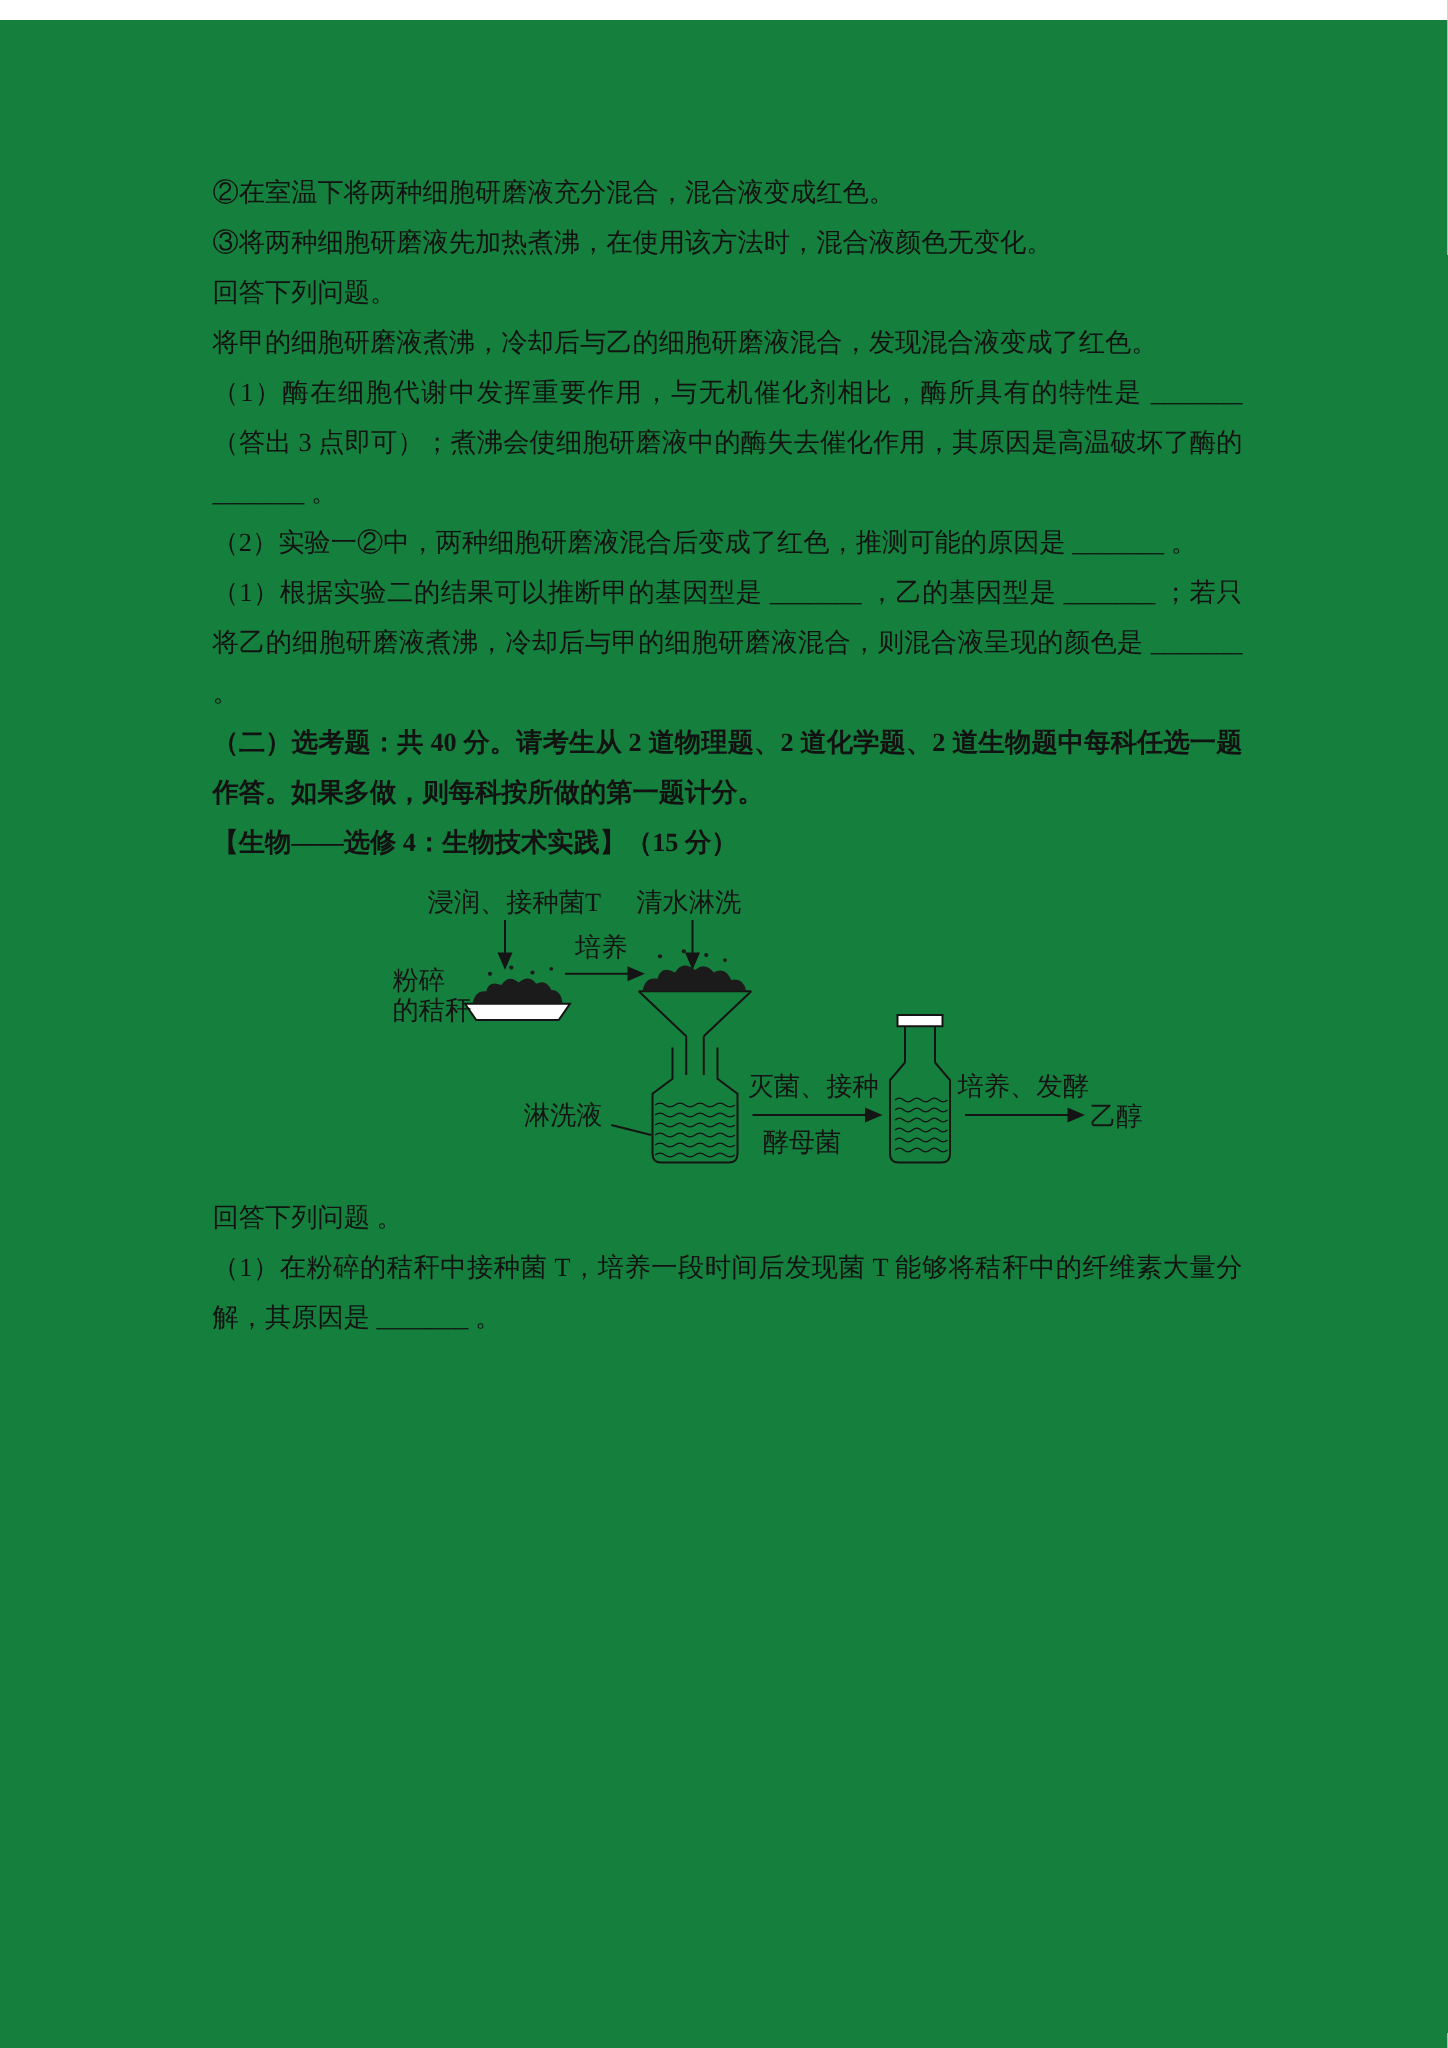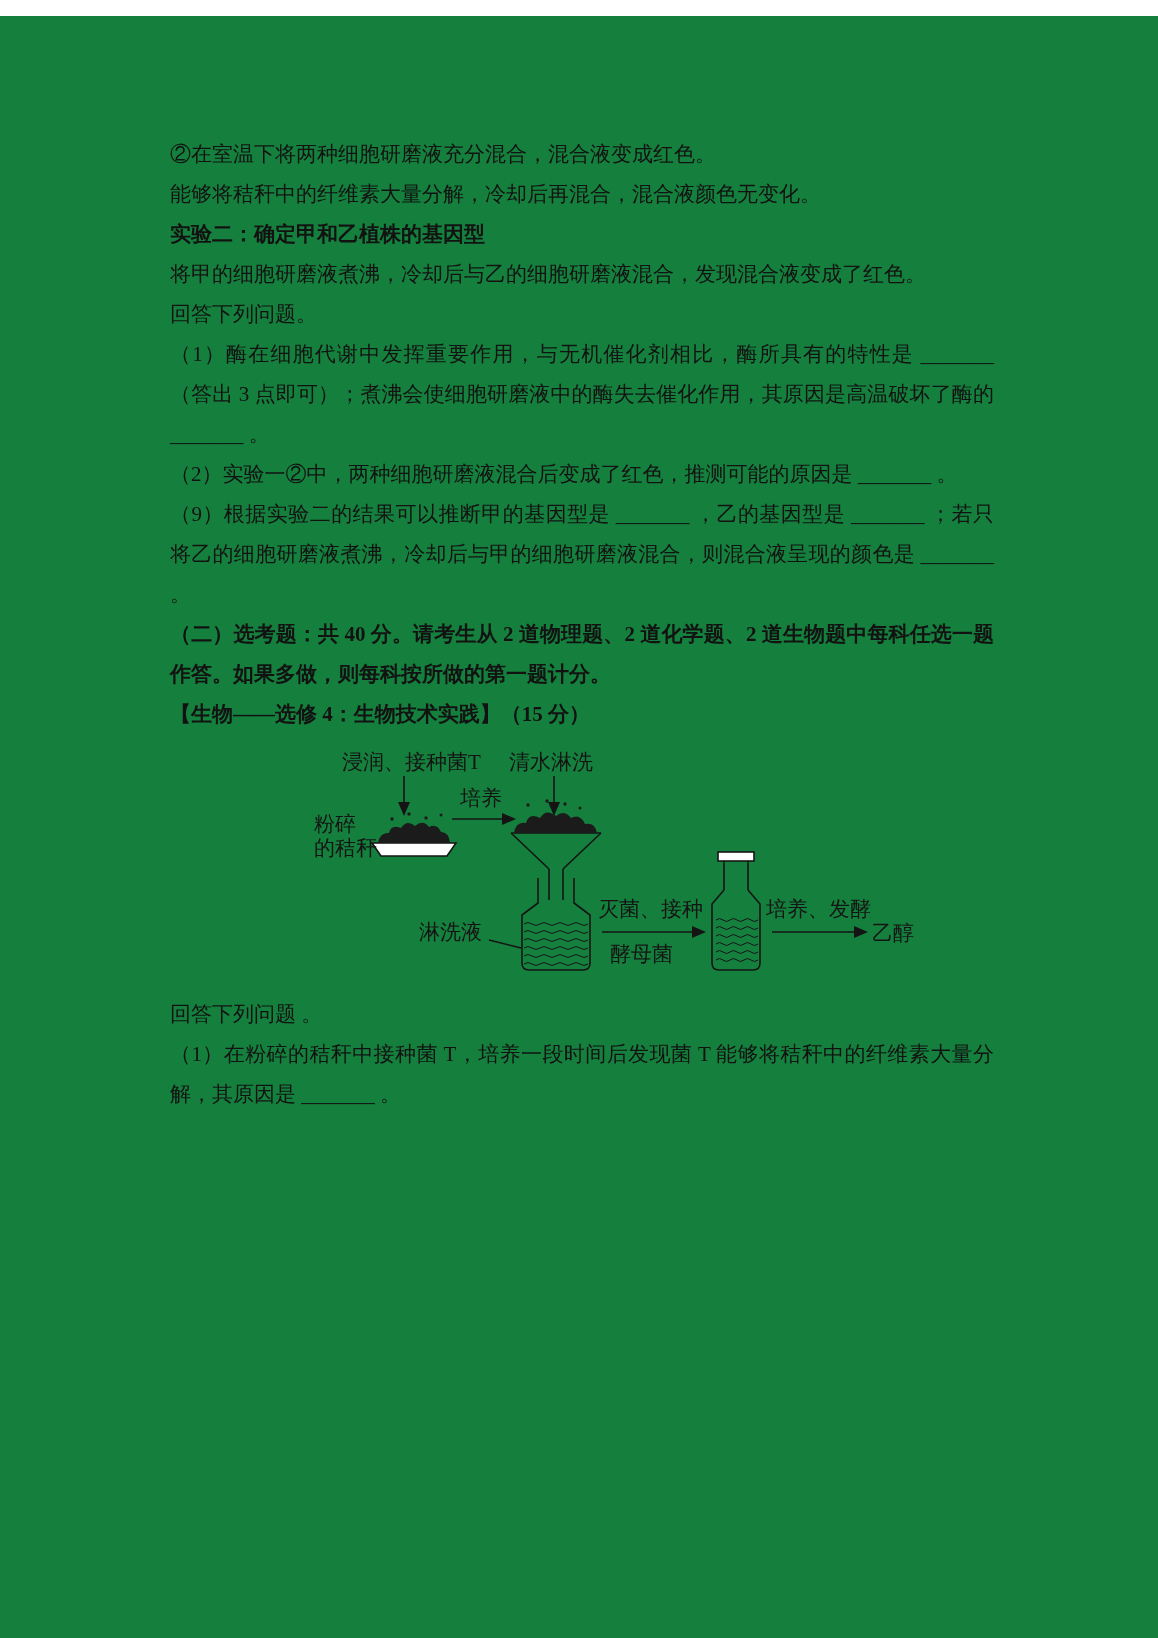--- a/index.html
+++ b/index.html
@@ -43,27 +43,26 @@
     font-family: "Liberation Serif", "DejaVu Serif", serif;
   }
 </style>
 </head>
 <body>
 
 <div class="page">
   <main class="content">
 
     <p class="para">②在室温下将两种细胞研磨液充分混合，混合液变成红色。</p>
-    <p class="para">能够将秸秆中的纤维素大量分解，冷却后再混合，混合液颜色无变化。</p>
-    <p class="para bold">实验二：确定甲和乙植株的基因型</p>
+    <p class="para">③将两种细胞研磨液先加热煮沸，在使用该方法时，混合液颜色无变化。</p>
+    <p class="para">回答下列问题。</p>
     <p class="para">将甲的细胞研磨液煮沸，冷却后与乙的细胞研磨液混合，发现混合液变成了红色。</p>
-    <p class="para">回答下列问题。</p>
     <p class="para">（1）酶在细胞代谢中发挥重要作用，与无机催化剂相比，酶所具有的特性是 _______ （答出 3 点即可）；煮沸会使细胞研磨液中的酶失去催化作用，其原因是高温破坏了酶的 _______ 。</p>
     <p class="para">（2）实验一②中，两种细胞研磨液混合后变成了红色，推测可能的原因是 _______ 。</p>
-    <p class="para">（9）根据实验二的结果可以推断甲的基因型是 _______ ，乙的基因型是 _______ ；若只将乙的细胞研磨液煮沸，冷却后与甲的细胞研磨液混合，则混合液呈现的颜色是 _______ 。</p>
+    <p class="para">（1）根据实验二的结果可以推断甲的基因型是 _______ ，乙的基因型是 _______ ；若只将乙的细胞研磨液煮沸，冷却后与甲的细胞研磨液混合，则混合液呈现的颜色是 _______ 。</p>
     <p class="para bold">（二）选考题：共 40 分。请考生从 2 道物理题、2 道化学题、2 道生物题中每科任选一题作答。如果多做，则每科按所做的第一题计分。</p>
     <p class="para bold">【生物——选修 4：生物技术实践】（15 分）</p>
 
     <figure class="diagram">
       <svg viewBox="0 0 680 240" width="680" height="240" xmlns="http://www.w3.org/2000/svg">
 
         <g stroke="#141414" stroke-width="1.6" fill="none">
 
           <line x1="90" y1="34" x2="90" y2="62"></line>
           <line x1="240" y1="34" x2="240" y2="62"></line>

